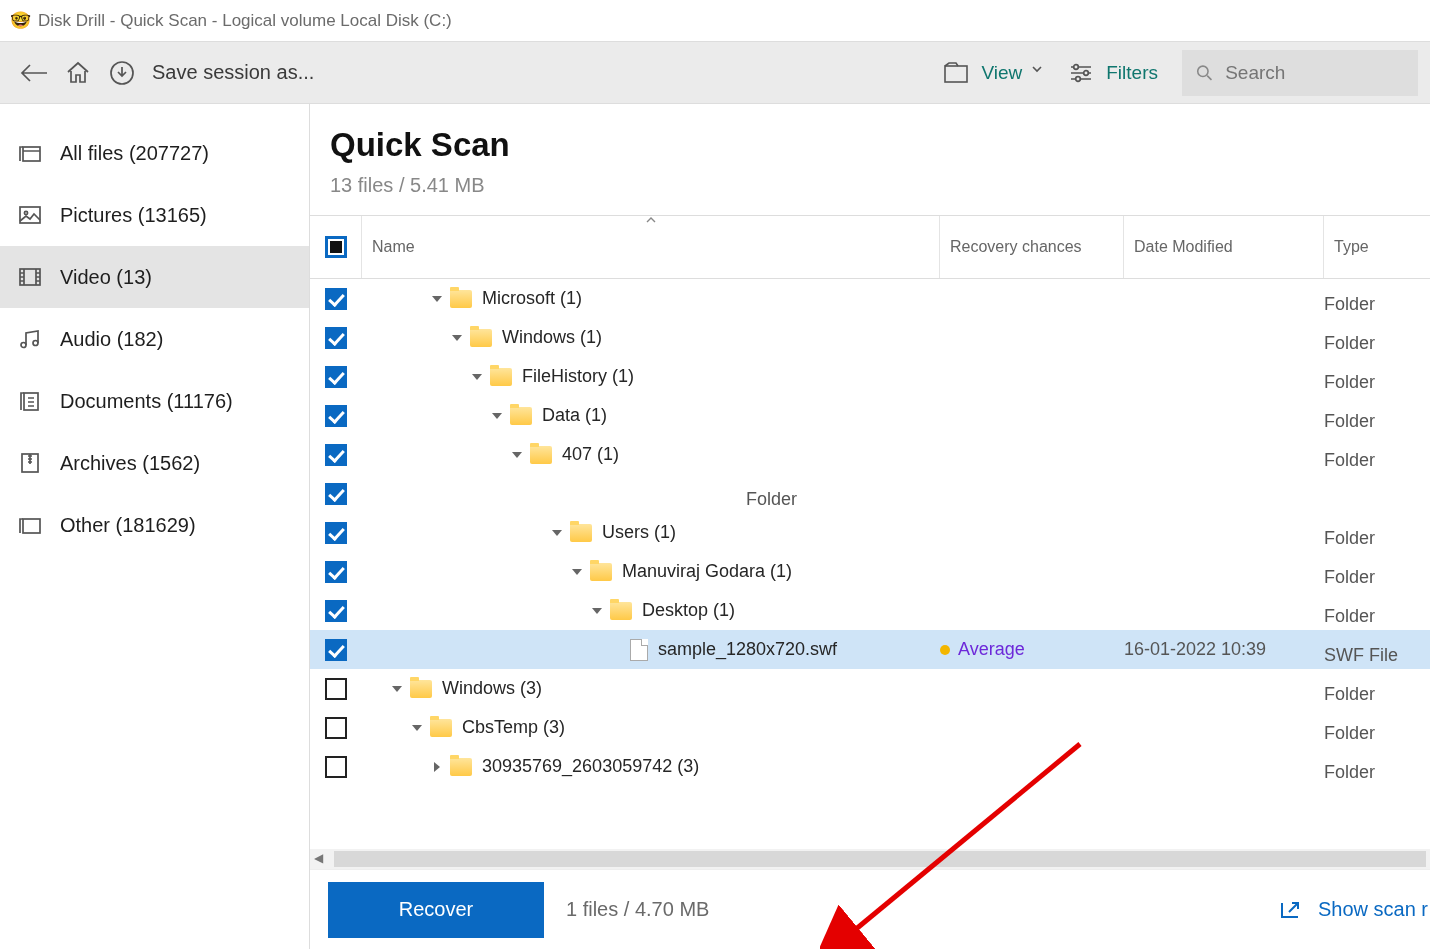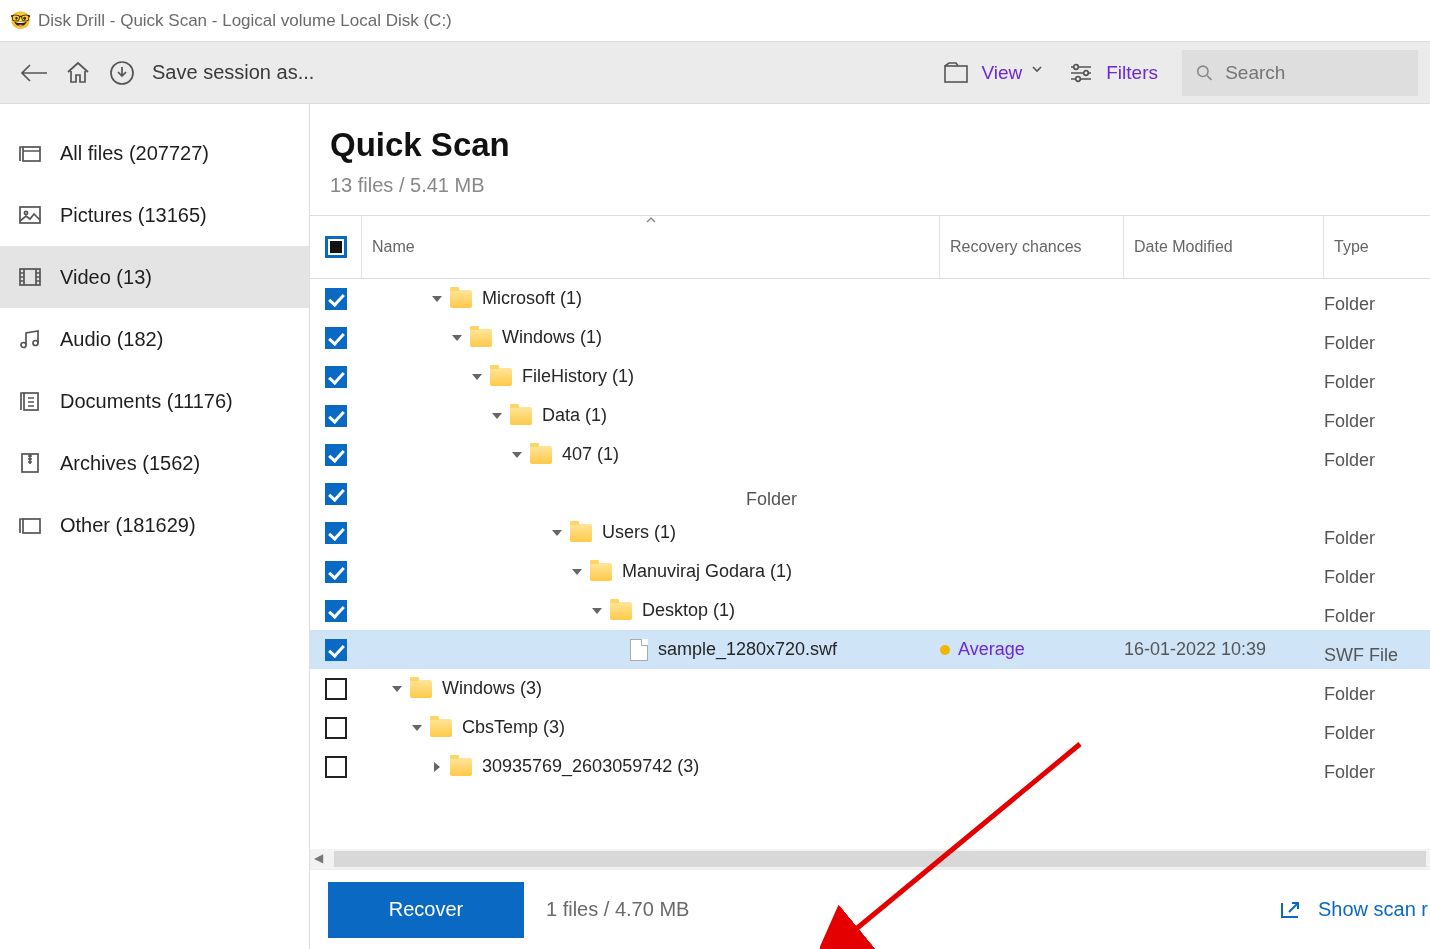--- a/index.html
+++ b/index.html
@@ -7,21 +7,21 @@
 
 .title-bar { height: 42px; display: flex; align-items: center; padding: 0 10px; border-bottom: 1px solid #ddd; background: #fff; }
 .title-bar .app-icon { width: 20px; height: 20px; margin-right: 8px; font-size: 17px; line-height: 20px; }
 .title-text { color: #6b6b6b; font-size: 17px; }
 
 .toolbar { height: 62px; background: #ebebeb; display: flex; align-items: center; padding: 0 12px; border-bottom: 1px solid #ddd; }
 .tb-btn { width: 44px; height: 44px; display: flex; align-items: center; justify-content: center; color: #444; cursor: pointer; }
 .tb-btn svg { stroke: #555; }
 .save-session { font-size: 20px; color: #3a3a3a; margin-left: 8px; cursor: pointer; }
 .toolbar .spacer { flex: 1; }
-.tb-group { display: flex; align-items: flex-start; margin-right: 24px; cursor: pointer; color: #6d28d9; font-size: 19px; }
+.tb-group { display: flex; align-items: flex-start; margin-right: 24px; cursor: pointer; color: #0f766e; font-size: 19px; }
 .tb-group svg { margin-right: 12px; stroke: #555; }
 .search-box { width: 236px; height: 46px; background: #dedede; display: flex; align-items: center; padding: 0 14px; color: #999; font-size: 19px; }
 .search-box svg { margin-right: 12px; stroke: #888; }
 .search-box input { border: 0; background: transparent; font-size: 19px; outline: none; width: 100%; color: #555; }
 
 .content { display: flex; height: calc(100% - 104px); }
 .sidebar { width: 310px; border-right: 1px solid #ddd; padding-top: 18px; }
 .side-item { display: flex; align-items: center; height: 62px; padding: 0 18px; font-size: 20px; color: #1e1e1e; cursor: pointer; }
 .side-item.selected { background: #e4e4e4; }
 .side-item svg, .side-icon { margin-right: 18px; stroke: #555; flex-shrink: 0; }
@@ -61,21 +61,21 @@
 .file-icon { width: 18px; height: 22px; border: 1px solid #aaa; background: #fff; margin-right: 10px; position: relative; flex-shrink: 0; }
 .file-icon::before { content: ""; position: absolute; top: -1px; right: -1px; width: 6px; height: 6px; background: #fff; border-left: 1px solid #aaa; border-bottom: 1px solid #aaa; }
 .expander { width: 14px; height: 14px; margin-right: 6px; cursor: pointer; flex-shrink: 0; }
 .dot { width: 10px; height: 10px; border-radius: 50%; margin-right: 8px; display: inline-block; }
 
 .hscroll { height: 20px; background: #f2f2f2; position: relative; }
 .hscroll .larrow { position: absolute; left: 4px; top: 2px; color: #777; font-size: 12px; }
 .hscroll .thumb { position: absolute; left: 24px; top: 2px; right: 4px; bottom: 2px; background: #d8d8d8; }
 
 .footer { height: 80px; display: flex; align-items: center; padding: 0 0 0 18px; border-top: 1px solid #eee; }
-.recover-btn { width: 196px; height: 56px; background: #0a69c2; color: #fff; font-size: 20px; border: 0; cursor: pointer; }
+.recover-btn { width: 216px; height: 56px; background: #0a69c2; color: #fff; font-size: 20px; border: 0; cursor: pointer; }
 .footer-status { margin-left: 22px; font-size: 20px; color: #6a6a6a; }
 .footer .spacer { flex: 1; }
 .show-scan { display: flex; align-items: center; color: #0a69c2; font-size: 20px; cursor: pointer; margin-right: 2px; }
 .show-scan svg { margin-right: 16px; }
 
 .arrow-annotation { position: absolute; pointer-events: none; }
 </style>
 </head>
 <body>
 

